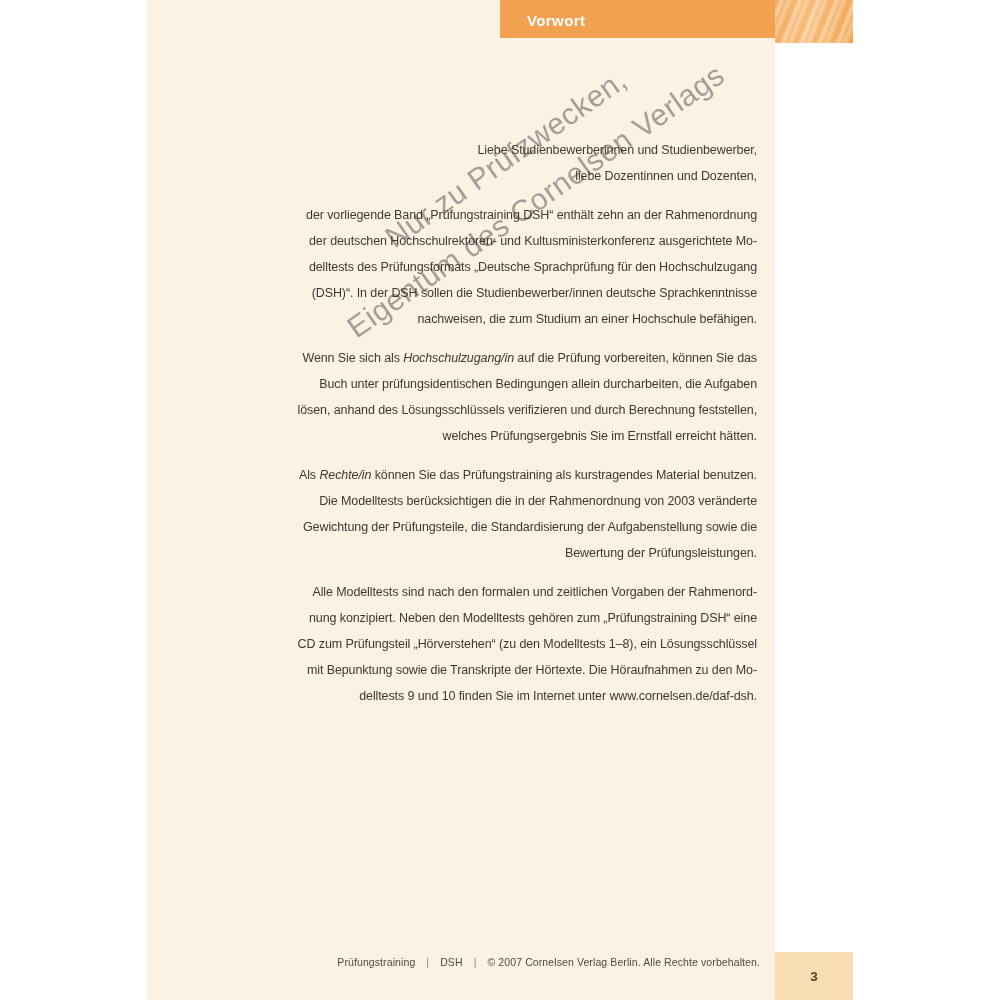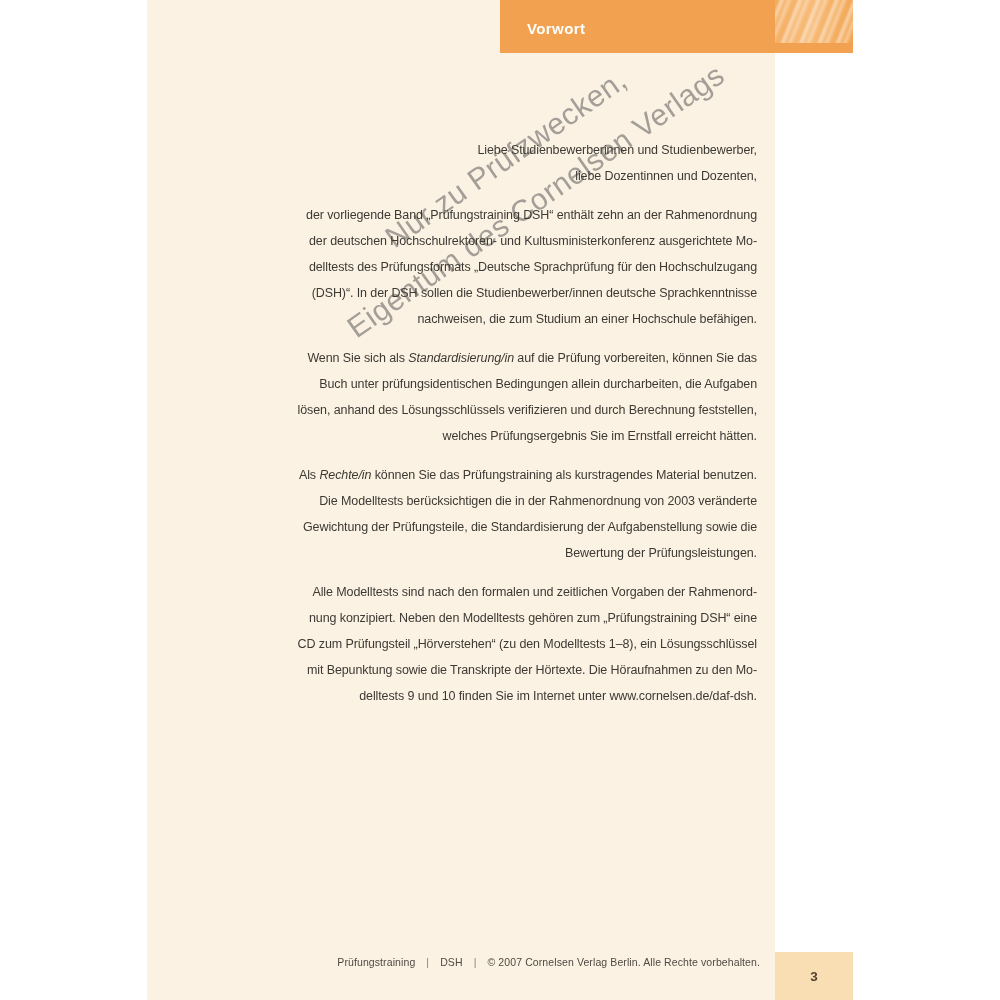--- a/index.html
+++ b/index.html
@@ -52,21 +52,21 @@
     white-space: pre;
     margin: 0 0 13px 0;
     text-align: right;
   }
   .content em { font-style: italic; }
 
   
   .header-bar {
     position: absolute;
     left: 500px; top: 0;
-    width: 353px; height: 53px;
+    width: 353px; height: 38px;
     background: #F1A14F;
     z-index: 4;
   }
   .header-title {
     position: absolute;
     left: 27px; top: 50%;
     transform: translateY(-44%);
     color: #ffffff;
     font-weight: bold;
     font-size: 15px;
@@ -127,21 +127,21 @@
 Eigentum des Cornelsen Verlags</div>
 
     <div class="content">
       <p><span>Liebe Studienbewerberinnen und Studienbewerber,
 liebe Dozentinnen und Dozenten,</span></p>
       <p><span>der vorliegende Band „Prüfungstraining DSH“ enthält zehn an der Rahmenordnung
 der deutschen Hochschulrektoren- und Kultusministerkonferenz ausgerichtete Mo-
 delltests des Prüfungsformats „Deutsche Sprachprüfung für den Hochschulzugang
 (DSH)“. In der DSH sollen die Studienbewerber/innen deutsche Sprachkenntnisse
 nachweisen, die zum Studium an einer Hochschule befähigen.</span></p>
-      <p><span>Wenn Sie sich als </span><em>Standardisierung/in</em><span> auf die Prüfung vorbereiten, können Sie das
+      <p><span>Wenn Sie sich als </span><em>Hochschulzugang/in</em><span> auf die Prüfung vorbereiten, können Sie das
 Buch unter prüfungsidentischen Bedingungen allein durcharbeiten, die Aufgaben
 lösen, anhand des Lösungsschlüssels verifizieren und durch Berechnung feststellen,
 welches Prüfungsergebnis Sie im Ernstfall erreicht hätten.</span></p>
       <p><span>Als </span><em>Rechte/in</em><span> können Sie das Prüfungstraining als kurstragendes Material benutzen.
 Die Modelltests berücksichtigen die in der Rahmenordnung von 2003 veränderte
 Gewichtung der Prüfungsteile, die Standardisierung der Aufgabenstellung sowie die
 Bewertung der Prüfungsleistungen.</span></p>
       <p><span>Alle Modelltests sind nach den formalen und zeitlichen Vorgaben der Rahmenord-
 nung konzipiert. Neben den Modelltests gehören zum „Prüfungstraining DSH“ eine
 CD zum Prüfungsteil „Hörverstehen“ (zu den Modelltests 1–8), ein Lösungsschlüssel

